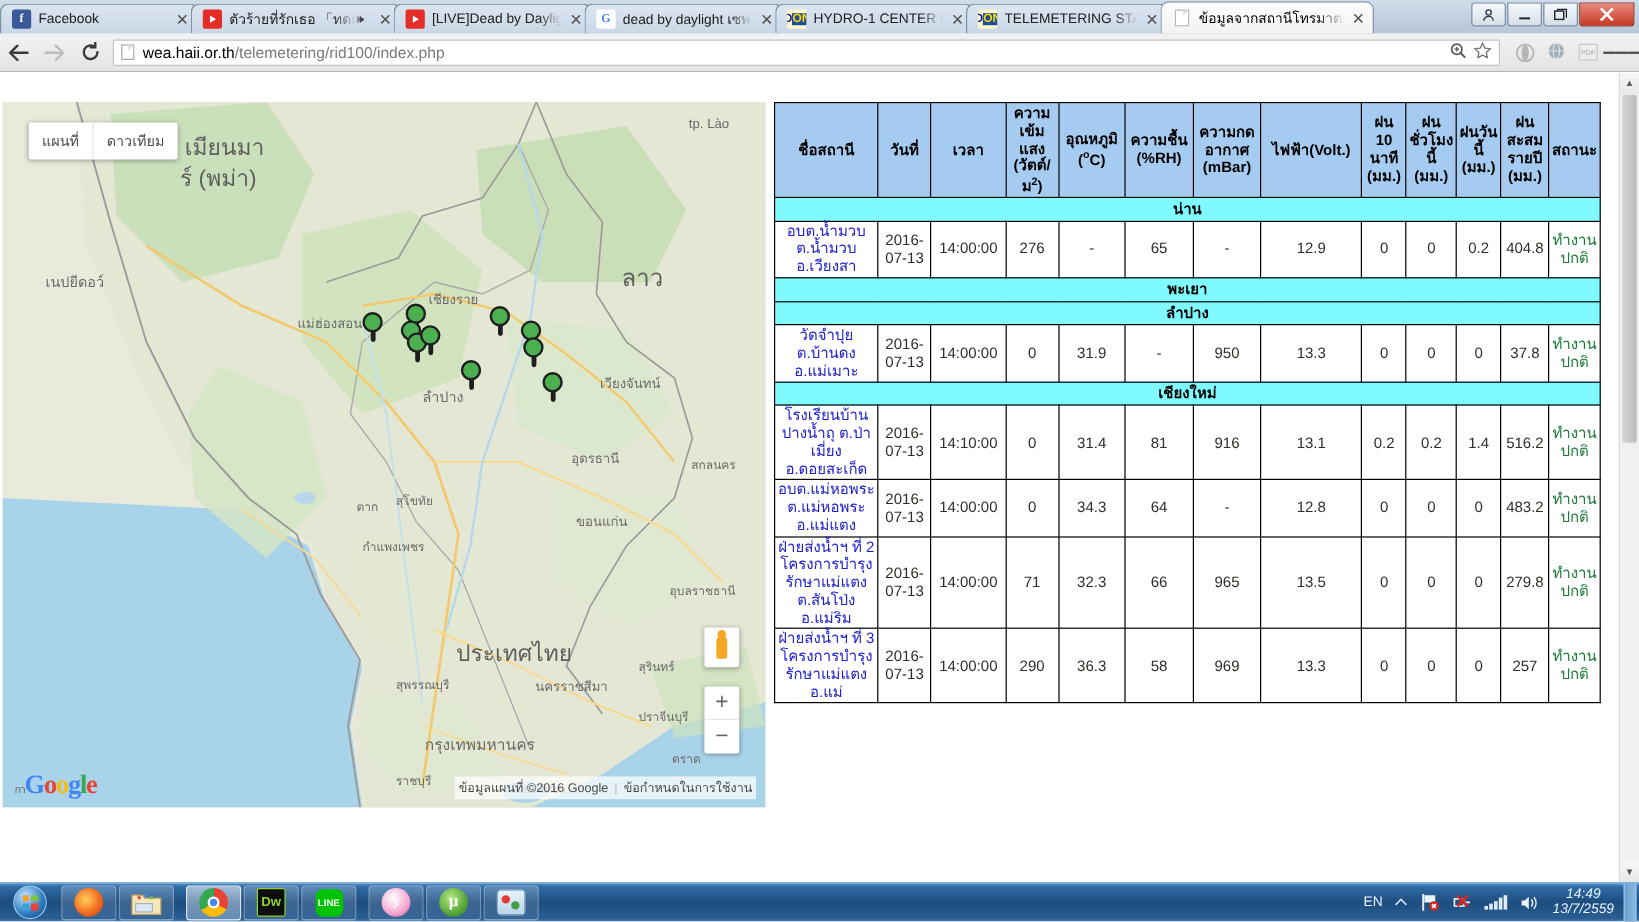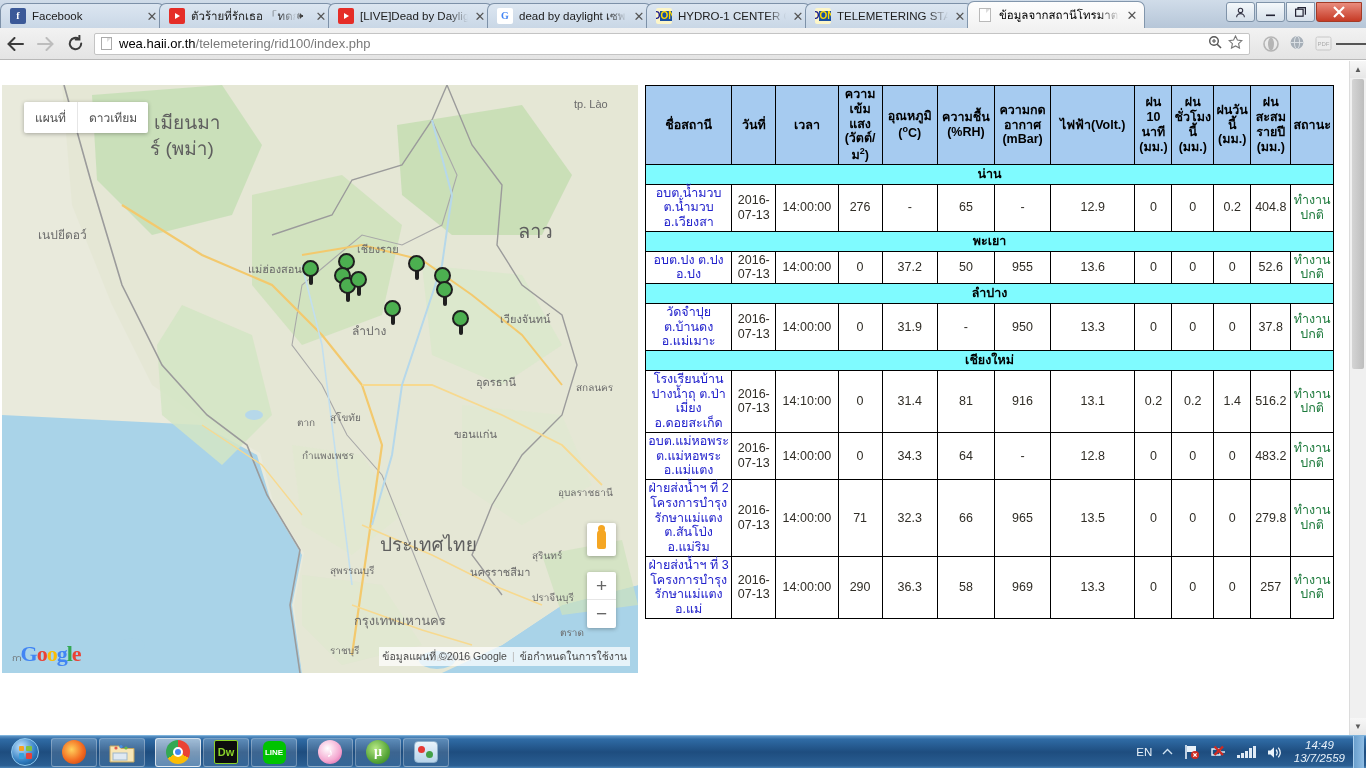--- a/index.html
+++ b/index.html
@@ -496,24 +496,24 @@
           <div class="mlabel" style="left: 378px; top: 444px; font-size: 19px; color: rgb(95, 95, 95);">ประเทศไทย</div>
           <div class="mlabel" style="left: 36px; top: 140px; font-size: 12px;">เนปยีดอว์</div>
           <div class="mlabel" style="left: 355px; top: 155px; font-size: 11px;">เชียงราย</div>
           <div class="mlabel" style="left: 246px; top: 175px; font-size: 11px;">แม่ฮ่องสอน</div>
           <div class="mlabel" style="left: 350px; top: 236px; font-size: 12px;">ลำปาง</div>
           <div class="mlabel" style="left: 498px; top: 225px; font-size: 11px;">เวียงจันทน์</div>
           <div class="mlabel" style="left: 474px; top: 288px; font-size: 11px;">อุดรธานี</div>
           <div class="mlabel" style="left: 574px; top: 295px; font-size: 10px;">สกลนคร</div>
           <div class="mlabel" style="left: 295px; top: 330px; font-size: 10px;">ตาก</div>
           <div class="mlabel" style="left: 328px; top: 325px; font-size: 10px;">สุโขทัย</div>
-          <div class="mlabel" style="left: 452px; top: 340px; font-size: 11px;">ขอนแก่น</div>
+          <div class="mlabel" style="left: 478px; top: 340px; font-size: 11px;">ขอนแก่น</div>
           <div class="mlabel" style="left: 300px; top: 363px; font-size: 10px;">กำแพงเพชร</div>
           <div class="mlabel" style="left: 556px; top: 400px; font-size: 10px;">อุบลราชธานี</div>
-          <div class="mlabel" style="left: 468px; top: 478px; font-size: 11px;">นครราชสีมา</div>
+          <div class="mlabel" style="left: 444px; top: 478px; font-size: 11px;">นครราชสีมา</div>
           <div class="mlabel" style="left: 328px; top: 478px; font-size: 10px;">สุพรรณบุรี</div>
           <div class="mlabel" style="left: 530px; top: 463px; font-size: 10px;">สุรินทร์</div>
           <div class="mlabel" style="left: 352px; top: 525px; font-size: 13px;">กรุงเทพมหานคร</div>
           <div class="mlabel" style="left: 328px; top: 558px; font-size: 10px;">ราชบุรี</div>
           <div class="mlabel" style="left: 424px; top: 565px; font-size: 10px;">เมืองพัทยา</div>
           <div class="mlabel" style="left: 558px; top: 540px; font-size: 10px;">ตราด</div>
           <div class="mlabel" style="left: 530px; top: 505px; font-size: 10px;">ปราจีนบุรี</div>
         </div>
       <div id="map-markers">
           <div class="pin" style="left: 300px; top: 175px;">
@@ -594,35 +594,20 @@
               <td class="num">0</td>
               <td class="num">0</td>
               <td class="num">0.2</td>
               <td class="num">404.8</td>
               <td class="status">ทำงานปกติ</td>
             </tr>
             <tr>
               <td class="prov" colspan="13">พะเยา</td>
             </tr>
             <tr>
-              <td class="station">อบต.ปง ต.ปง อ.ปง</td>
-              <td class="date">2016-07-13</td>
-              <td class="num">14:00:00</td>
-              <td class="num">0</td>
-              <td class="num">37.2</td>
-              <td class="num">50</td>
-              <td class="num">955</td>
-              <td class="num">13.6</td>
-              <td class="num">0</td>
-              <td class="num">0</td>
-              <td class="num">0</td>
-              <td class="num">52.6</td>
-              <td class="status">ทำงานปกติ</td>
-            </tr>
-            <tr>
               <td class="prov" colspan="13">ลำปาง</td>
             </tr>
             <tr>
               <td class="station">วัดจำปุย ต.บ้านดง อ.แม่เมาะ</td>
               <td class="date">2016-07-13</td>
               <td class="num">14:00:00</td>
               <td class="num">0</td>
               <td class="num">31.9</td>
               <td class="num">-</td>
               <td class="num">950</td>

